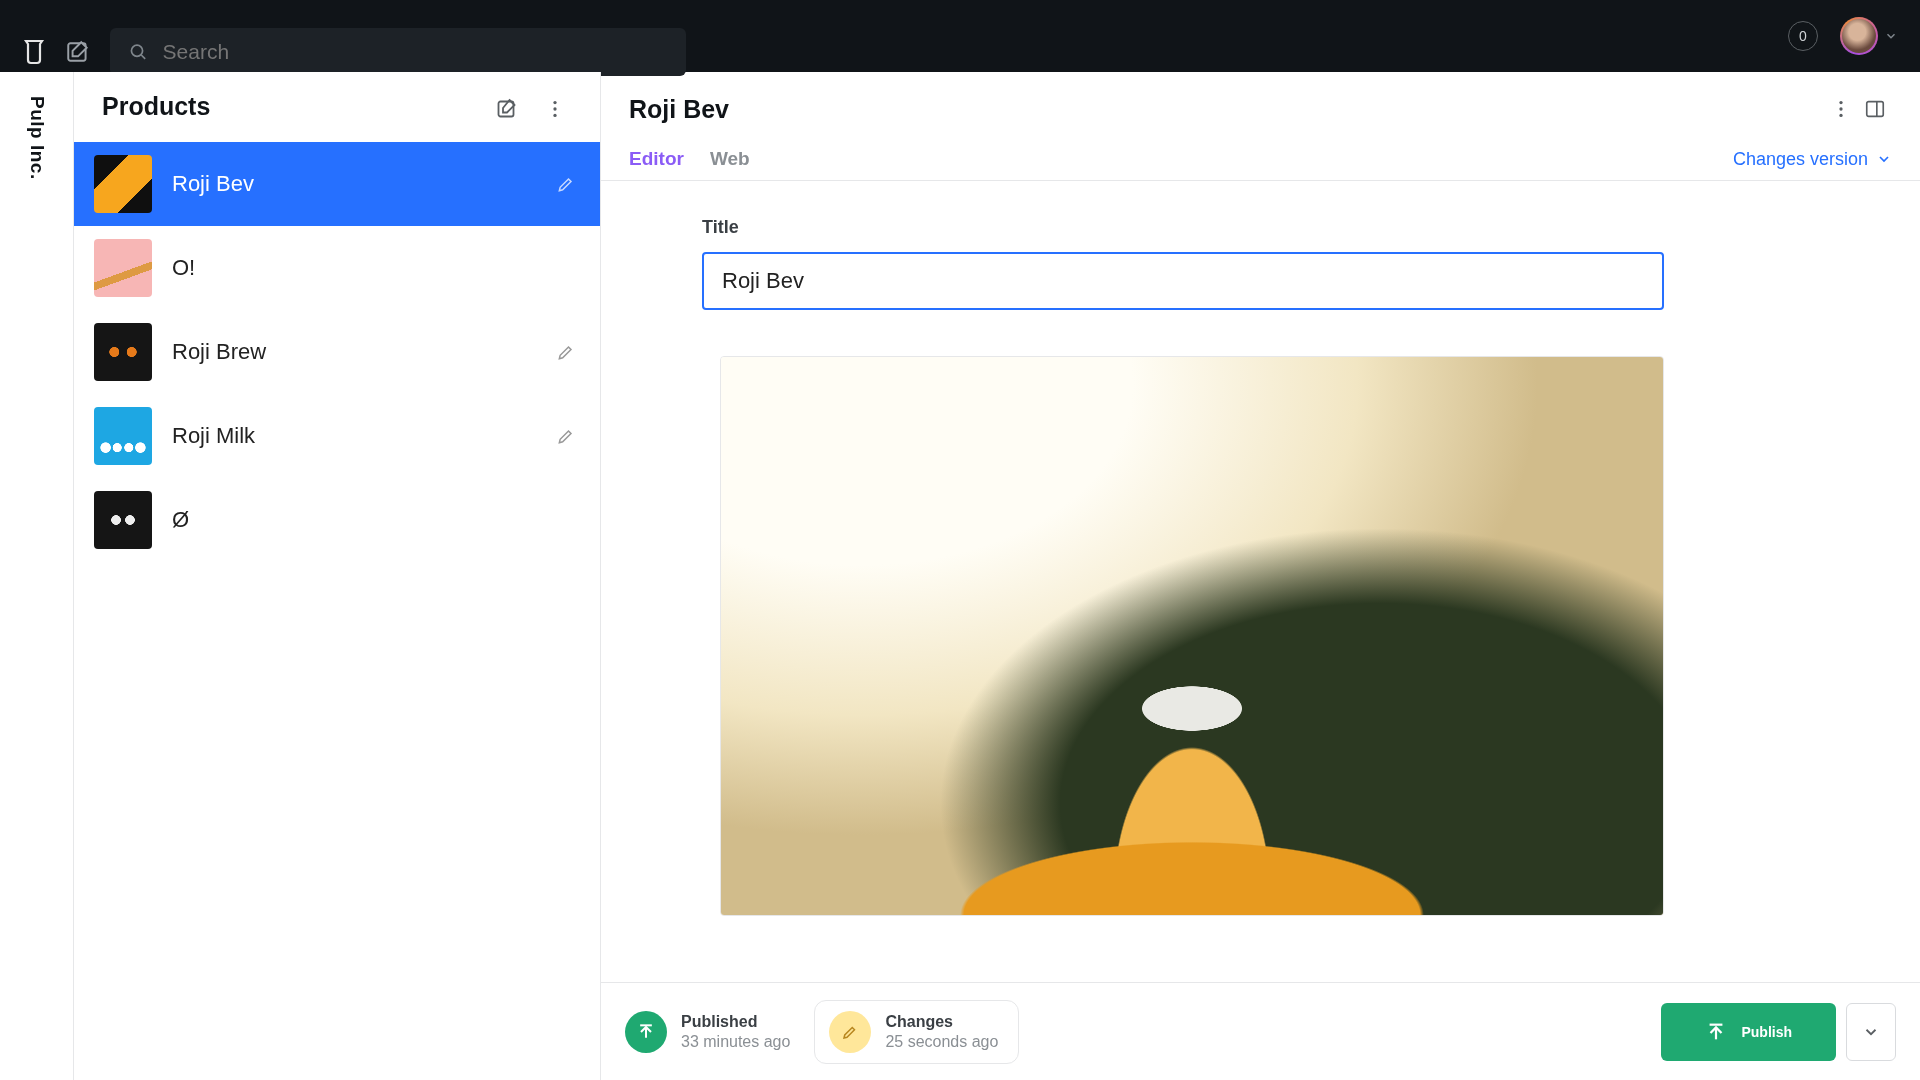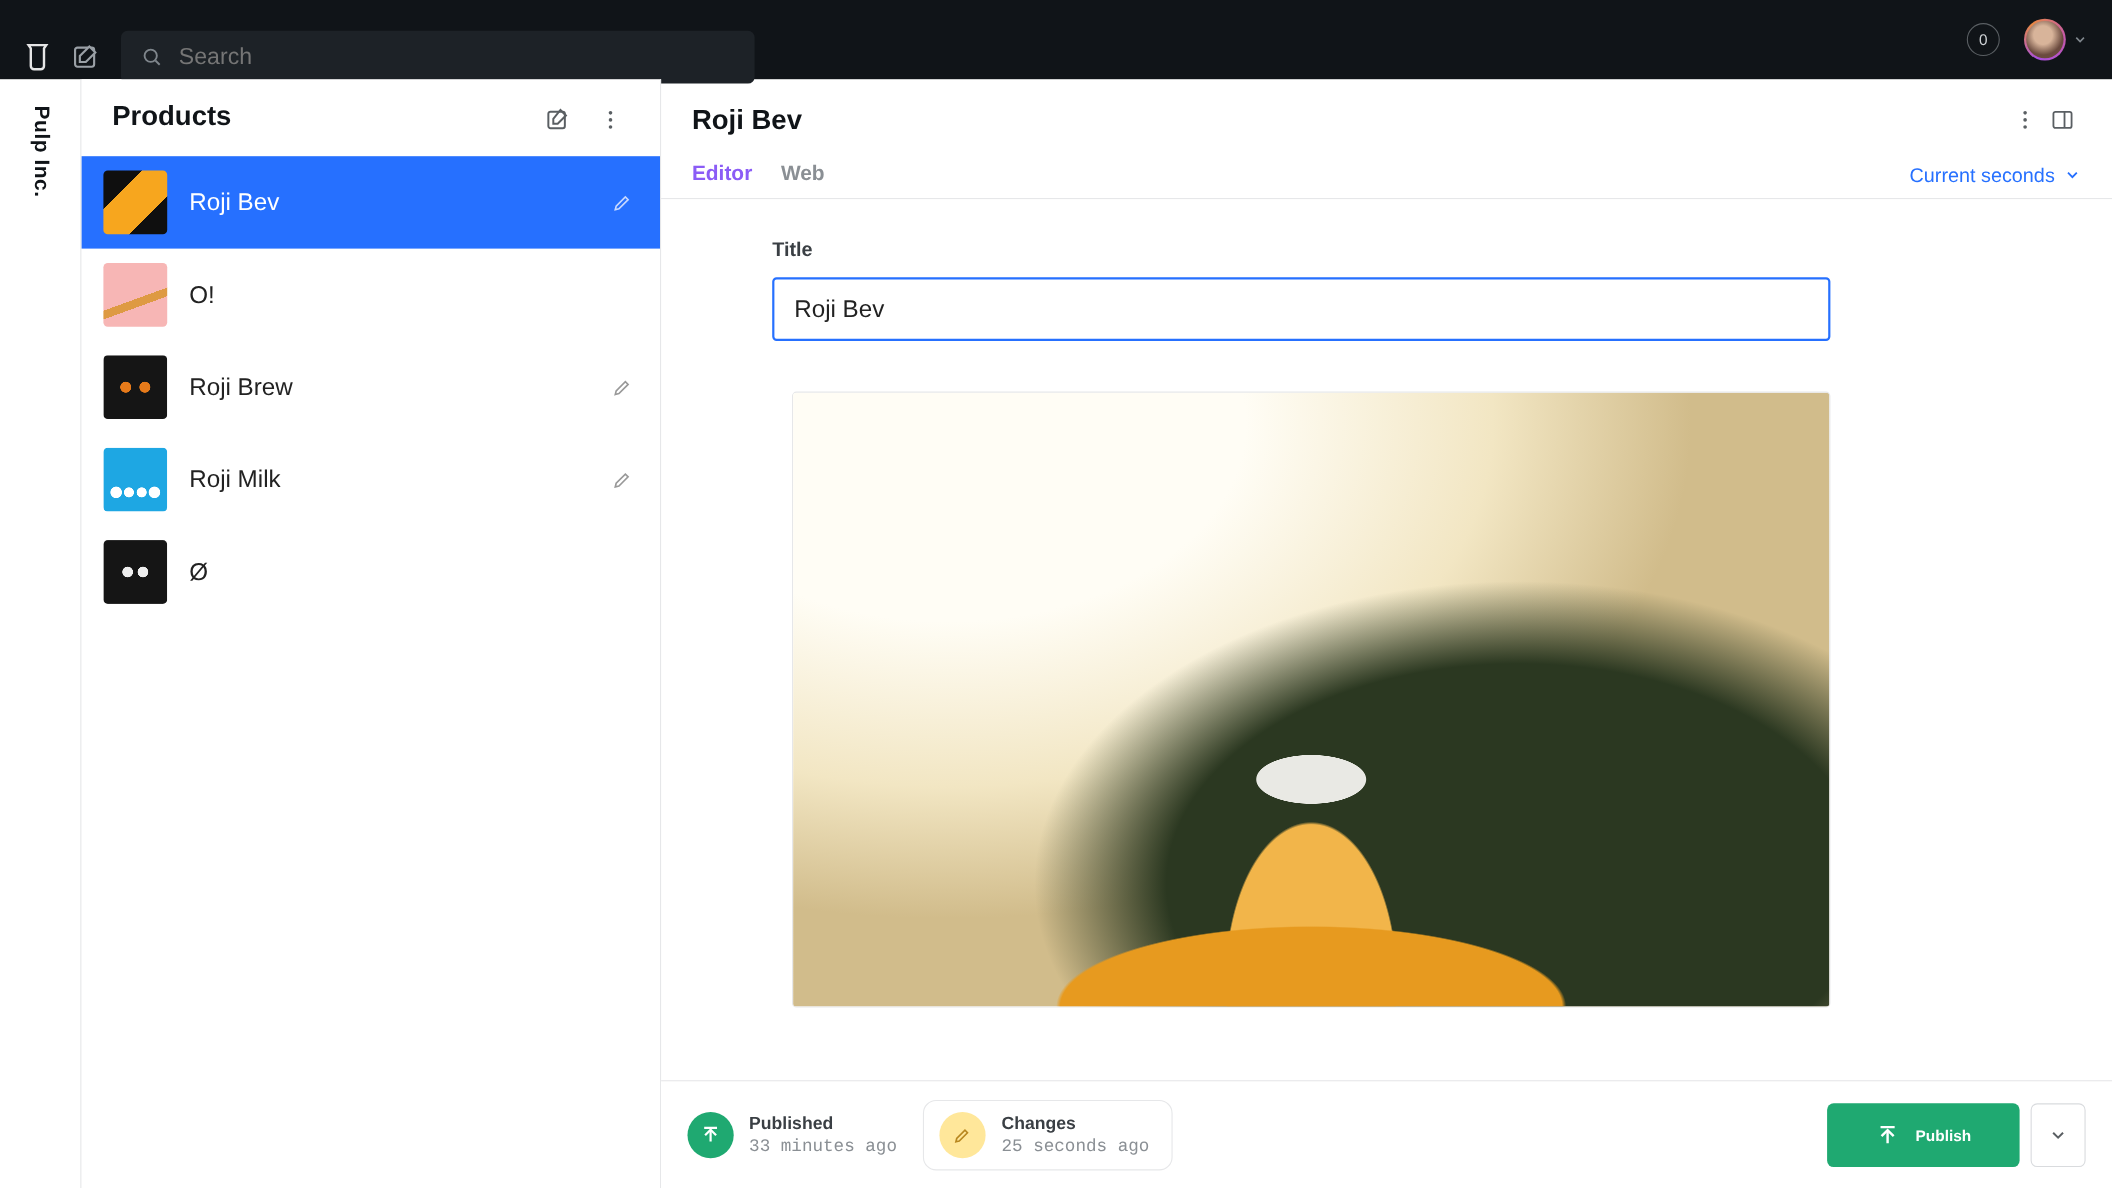--- a/index.html
+++ b/index.html
@@ -72,21 +72,21 @@
   position:relative;
 }
 
 
 .footer { position:absolute; left:0; right:0; bottom:0; height:98px; border-top:1px solid #e6e7e9; background:#fff; display:flex; align-items:center; padding:0 24px; gap:24px; }
 .status-chip { display:flex; align-items:center; gap:14px; }
 .status-icon { width:42px; height:42px; border-radius:50%; display:flex; align-items:center; justify-content:center; }
 .status-icon.green { background:#1fa971; color:#fff; }
 .status-icon.yellow { background:#ffe79a; color:#b8871f; }
 .status-text .line1 { font-size:16px; font-weight:600; color:#3a3f44; }
-.status-text .line2 { font-size:16px; color:#8a8f94; margin-top:2px;font-family:Liberation Mono, monospace; }
+.status-text .line2 { font-size:16px; color:#8a8f94; margin-top:2px; }
 .changes-box { border:1px solid #e6e7e9; border-radius:12px; padding:10px 20px 10px 14px; }
 .footer-right { margin-left:auto; display:flex; gap:10px; }
 .publish-btn { background:#1fa971; color:#fff; border:none; border-radius:6px; height:58px; padding:0 44px; display:flex; align-items:center; gap:14px; font-size:14px; font-weight:600; cursor:pointer;justify-content:flex-end; }
 .publish-more { width:50px; height:58px; border:1px solid #d9dbde; border-radius:6px; background:#fff; display:flex; align-items:center; justify-content:center; color:#5a5f63; cursor:pointer; }
 
 svg { display:block; }
 </style>
 </head>
 <body>
 
@@ -201,21 +201,21 @@
           <svg width="22" height="22" viewBox="0 0 24 24" fill="none" stroke="currentColor" stroke-width="1.8">
               <rect x="3" y="4" width="18" height="16" rx="2"></rect>
               <path d="M14 4v16"></path>
             </svg>
         </div>
       </div>
       <div class="editor-tabs">
         <div class="editor-tab active">Editor</div>
         <div class="editor-tab">Web</div>
         <div class="version-pill">
-          <span>Current seconds</span>
+          <span>Changes version</span>
           <svg width="16" height="16" viewBox="0 0 24 24" fill="none" stroke="currentColor" stroke-width="2.5">
               <path d="M6 9l6 6 6-6"></path>
             </svg>
         </div>
       </div>
     </div>
     <div class="tabs-border"></div>
 
     <div class="editor-body">
       <div class="editor-inner">

